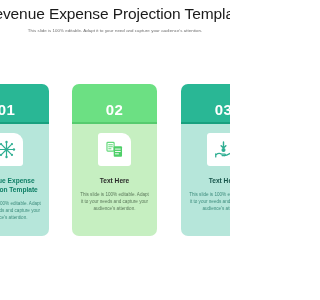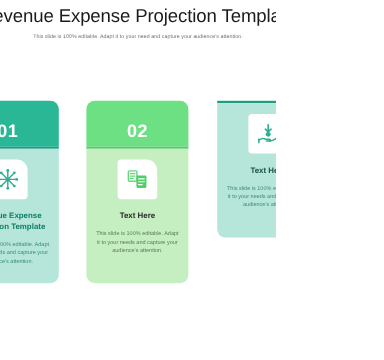--- a/index.html
+++ b/index.html
@@ -200,20 +200,23 @@
             <line x1="13.2" y1="17.5" x2="17" y2="17.5" stroke="#ffffff" stroke-width="1.2" stroke-linecap="round"></line>
           </svg>
         </span>
       </div>
       <div class="card-heading">Text Here</div>
       <div class="card-text">This slide is 100% editable. Adapt it to your needs and capture your audience's attention.</div>
     </div>
   </div>
 
   <div class="card card-3">
+    <div class="card-header">
+      <span class="card-header-num">03</span>
+    </div>
     <div class="card-divider"></div>
     <div class="card-body">
       <div class="icon-tile">
         <span>
           <svg width="19" height="19" viewBox="0 0 24 24" fill="none">
             <path d="M12 2.5 L12 10 M12 10 L9 7.2 M12 10 L15 7.2" stroke="#2fae92" stroke-width="1.8" stroke-linecap="round" stroke-linejoin="round"></path>
             <circle cx="12" cy="12.6" r="2.6" fill="#2fae92"></circle>
             <path d="M2.6 18.5 C5 16.6 7.4 16.6 9.6 17.8 L13.5 17.8 C14.6 17.8 14.6 19.6 13.5 19.6 L10.2 19.6" stroke="#2fae92" stroke-width="1.6" stroke-linecap="round" stroke-linejoin="round" fill="none"></path>
             <path d="M13.4 19.6 C16 19.6 18.4 18.2 21.2 16.4" stroke="#2fae92" stroke-width="1.6" stroke-linecap="round" fill="none"></path>
             <path d="M2.2 17.6 L2.2 21.4" stroke="#2fae92" stroke-width="1.6" stroke-linecap="round"></path>

